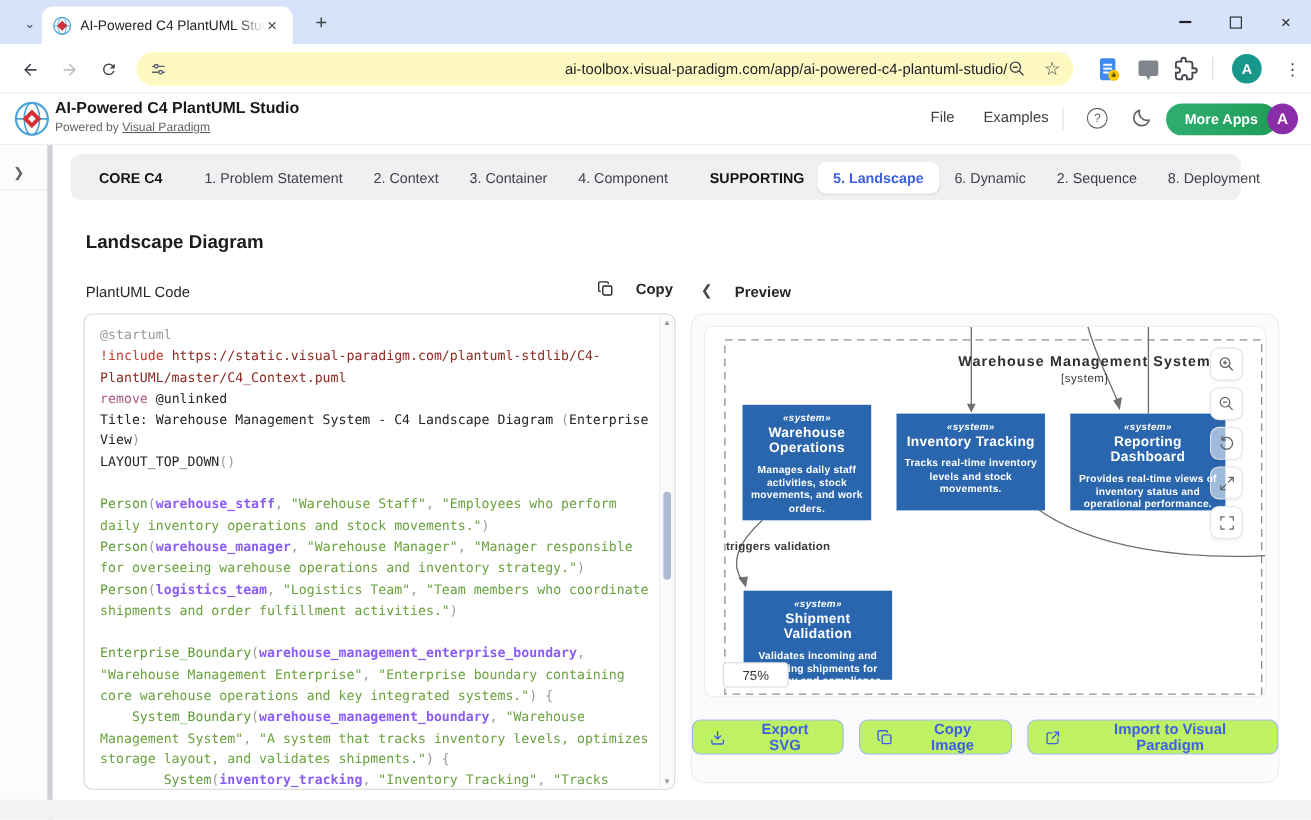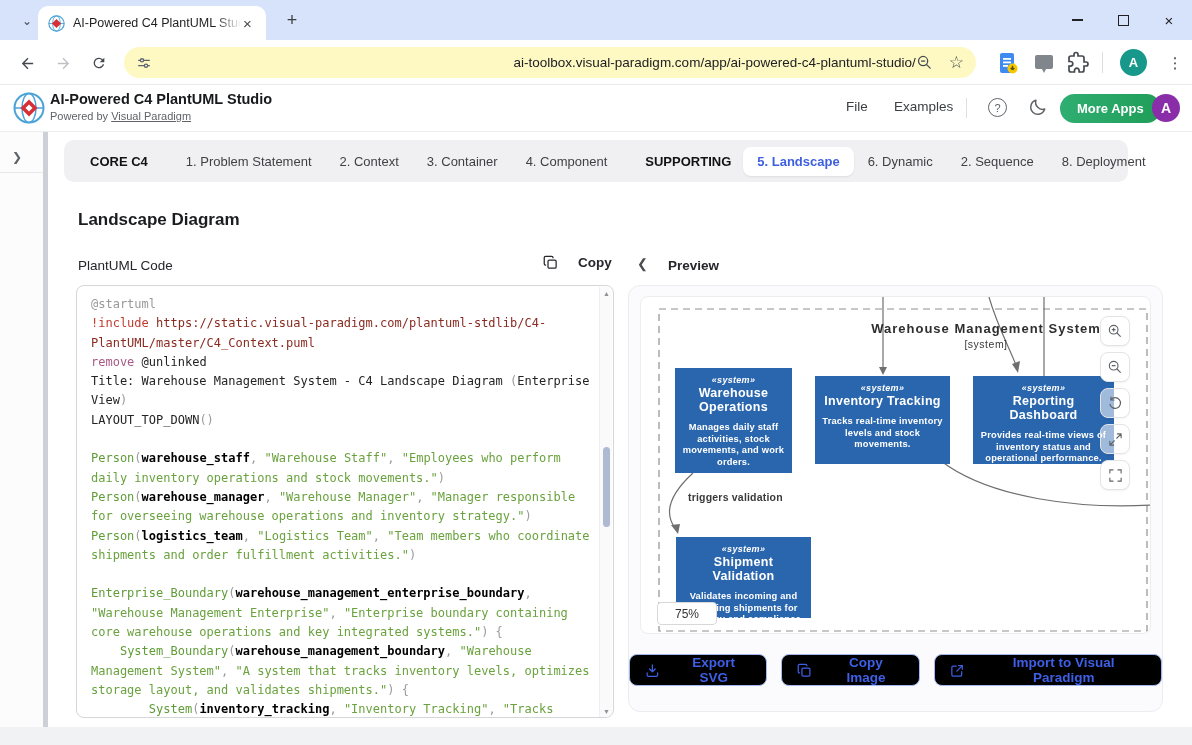--- a/index.html
+++ b/index.html
@@ -52,41 +52,41 @@
   #page-title { position:absolute; left:30px; top:78px; font-size:17px; font-weight:bold; color:#1b1c1f; }
   #generate-btn { position:absolute; left:988px; top:72px; width:127px; height:30px; background:#4b7df2; color:#fff; border:none; border-radius:8px; font-size:13px; font-weight:bold; cursor:pointer; font-family:inherit; }
   .col-head { position:absolute; top:126px; font-size:13.5px; color:#26262b; }
   #copy-btn { position:absolute; left:495px; top:123px; display:flex; align-items:center; gap:20px; font-size:13.5px; font-weight:bold; color:#26262b; cursor:pointer; background:none; border:none; font-family:inherit; }
   #preview-back { position:absolute; left:589px; top:124px; font-size:13px; color:#4a4a4f; cursor:pointer; }
   #preview-head { left:620px; font-weight:bold; }
   
   #code-box { position:absolute; left:28px; top:153px; width:538px; height:433px; border:1px solid #d6d6da; border-radius:8px; background:#fff; overflow:hidden; }
   #code-pre { position:absolute; left:0; top:0; right:14px; bottom:0; padding:9px 4px 6px 14px; font-family:"DejaVu Sans Mono",monospace; font-size:12px; line-height:19.3px; white-space:pre-wrap; overflow-wrap:break-word; word-break:normal; color:#242424; }
   .s-cm{color:#9a9a9a;} .s-inc{color:#c23b2e;} .s-url{color:#8a2a20;} .s-kw{color:#a85a85;}
-  .s-pl{color:#242424;} .s-fn{color:#5f9c36;} .s-id{color:#000000;font-weight:bold;} .s-str{color:#6aa23e;} .s-pn{color:#9b9b9b;}
+  .s-pl{color:#242424;} .s-fn{color:#5f9c36;} .s-id{color:#8b5cf6;font-weight:bold;} .s-str{color:#6aa23e;} .s-pn{color:#9b9b9b;}
   #code-scroll { position:absolute; right:1px; top:1px; width:13px; height:431px; background:#fafafb; border-left:1px solid #efeff1; border-radius:0 7px 7px 0; }
   #code-scroll .arr { position:absolute; left:0; width:13px; text-align:center; font-size:7px; color:#8f9399; }
   #code-thumb { position:absolute; left:3px; top:160px; width:7px; height:80px; background:#aeb9d2; border-radius:4px; cursor:pointer; }
   
   #preview-card { position:absolute; left:580px; top:153px; width:535px; height:427px; background:#fbfbfd; border:1px solid #ececef; border-radius:12px; }
   #diagram-viewport { position:absolute; left:11px; top:10px; width:511px; height:338px; background:#fff; border:1px solid #ededf0; border-radius:8px; overflow:hidden; }
   #diagram-svg { position:absolute; left:0; top:0; }
   #boundary-title { position:absolute; left:345px; top:24px; transform:translateX(-50%); font-size:13px; font-weight:bold; color:#2e2e2e; letter-spacing:1px; white-space:nowrap; }
   #boundary-subtitle { position:absolute; left:345px; top:41px; transform:translateX(-50%); font-size:10.5px; color:#3a3a3a; letter-spacing:.5px; }
   .c4node { position:absolute; background:#2a66ad; color:#fff; text-align:center; padding:7px 5px; display:flex; flex-direction:column; }
   .c4node .stereo { font-size:9px; font-style:italic; font-weight:bold; letter-spacing:.3px; }
   .c4node .nname { font-size:12.5px; font-weight:bold; letter-spacing:.3px; margin-top:1px; }
   .c4node .ndesc { font-size:9.3px; font-weight:bold; margin-top:8px; line-height:1.25; letter-spacing:.2px; }
-  #edge-label { position:absolute; left:19px; top:194px; font-size:10.5px; font-weight:bold; color:#3a3a3a; letter-spacing:.2px; white-space:nowrap;margin-left:28px; }
+  #edge-label { position:absolute; left:19px; top:194px; font-size:10.5px; font-weight:bold; color:#3a3a3a; letter-spacing:.2px; white-space:nowrap; }
   #zoom-badge { position:absolute; left:16px; top:305px; width:60px; height:23px; background:#fff; border:1px solid #d8d8dc; border-radius:4px; font-size:12px; color:#333; display:flex; align-items:center; justify-content:center; }
   #diagram-controls { position:absolute; right:20px; top:19px; display:flex; flex-direction:column; gap:6px; z-index:5; }
   .ctrl-btn { width:30px; height:30px; background:#fff; border:1px solid #e4e4e8; border-radius:8px; display:flex; align-items:center; justify-content:center; cursor:pointer; box-shadow:0 1px 2px rgba(0,0,0,.05); }
   .ctrl-btn.glass { background:rgba(255,255,255,.55); }
   #preview-actions { position:absolute; left:0; right:0; top:368px; display:flex; justify-content:center; gap:14px; }
-  .action-btn { display:flex; align-items:center; gap:17px; height:32px; padding:0 15px; background:#000000; border:1px solid #a3b8f3; border-radius:8px; color:#3e5fe6; font-size:13.5px; font-weight:bold; cursor:pointer; font-family:inherit; }
+  .action-btn { display:flex; align-items:center; gap:17px; height:32px; padding:0 15px; background:#bef264; border:1px solid #a3b8f3; border-radius:8px; color:#3e5fe6; font-size:13.5px; font-weight:bold; cursor:pointer; font-family:inherit; }
   .cl { min-height:19.3px; }
 </style>
 </head>
 <body>
 
 <div id="tabstrip">
   <div id="tab-search">⌄</div>
   <div id="browser-tab">
     <svg id="tab-favicon" viewBox="0 0 20 20">
       <circle cx="10" cy="10" r="9" fill="#fff" stroke="#4aa3d8" stroke-width="1.4"></circle>

